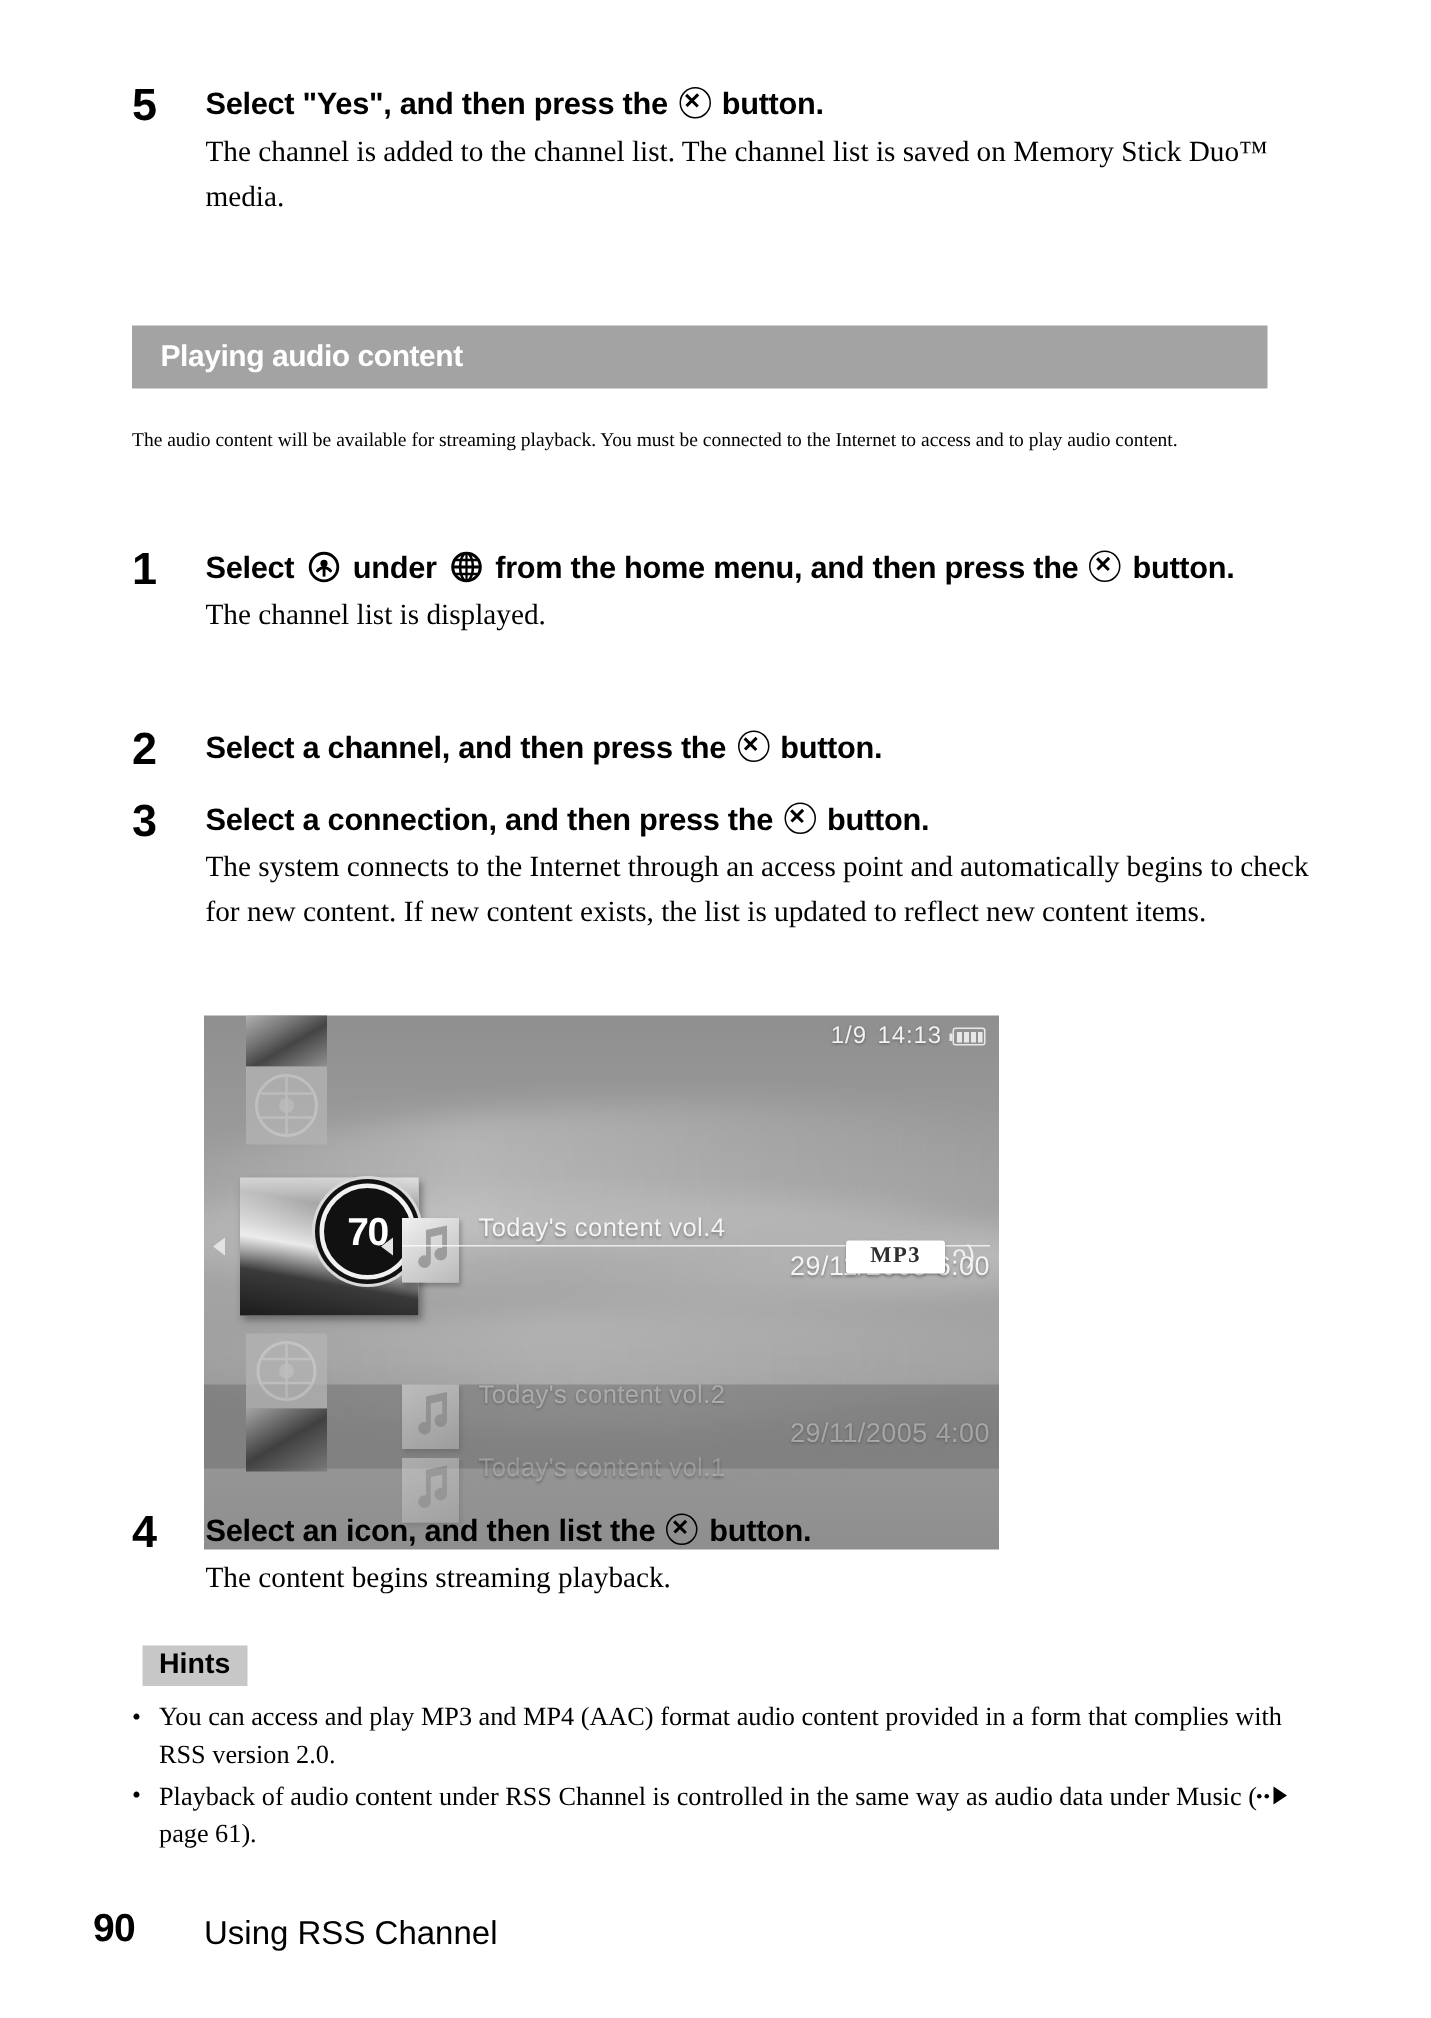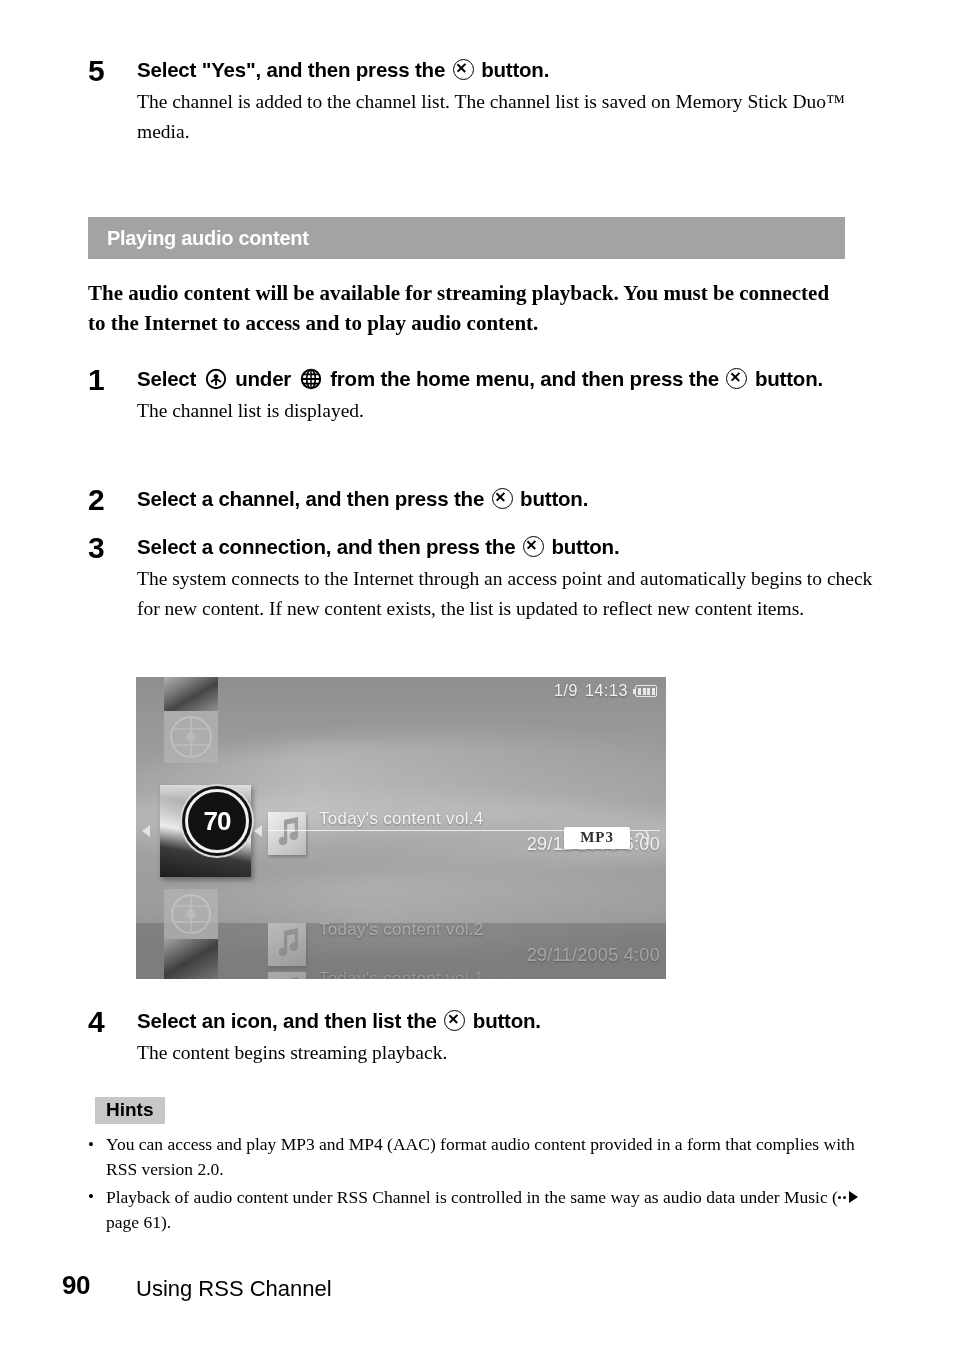--- a/index.html
+++ b/index.html
@@ -114,32 +114,31 @@
     line-height: 42px;
     padding-left: 19px;
     letter-spacing: -0.3px;
   }
 
   .intro-para {
     position: absolute;
     left: 88px;
     top: 278px;
     width: 760px;
-    font-size: 21px;
+    font-size: 13px;
     line-height: 30px;
-    font-weight: bold;
   }
 
   
   .psp {
     position: absolute;
     left: 136px;
     top: 677px;
     width: 530px;
-    height: 302px;
+    height: 356px;
     overflow: hidden;
     background: linear-gradient(180deg,#8f8f8f 0%, #9a9a9a 22%, #a6a6a6 45%, #9c9c9c 70%, #8e8e8e 100%);
   }
   
   .wave {
     position: absolute;
     left: -8%;
     width: 116%;
     border-radius: 50%;
     filter: blur(9px);
@@ -207,20 +206,21 @@
   .albumart {
     position: absolute;
     left: 24px;
     top: 108px;
     width: 91px;
     height: 92px;
     background:
        linear-gradient(160deg, rgba(255,255,255,.55) 0%, rgba(255,255,255,0) 45%),
        linear-gradient(190deg,#d9d9d9 0%,#8d8d8d 26%,#e9e9e9 52%,#3a3a3a 72%,#1c1c1c 100%);
     box-shadow: 2px 3px 5px rgba(0,0,0,.35);
+    padding-left: 28px;
   }
   .badge70 {
     position: absolute;
     right: 2px;
     top: 4px;
     width: 58px;
     height: 58px;
     border-radius: 50%;
     background: #111;
     border: 3px solid #f2f2f2;

